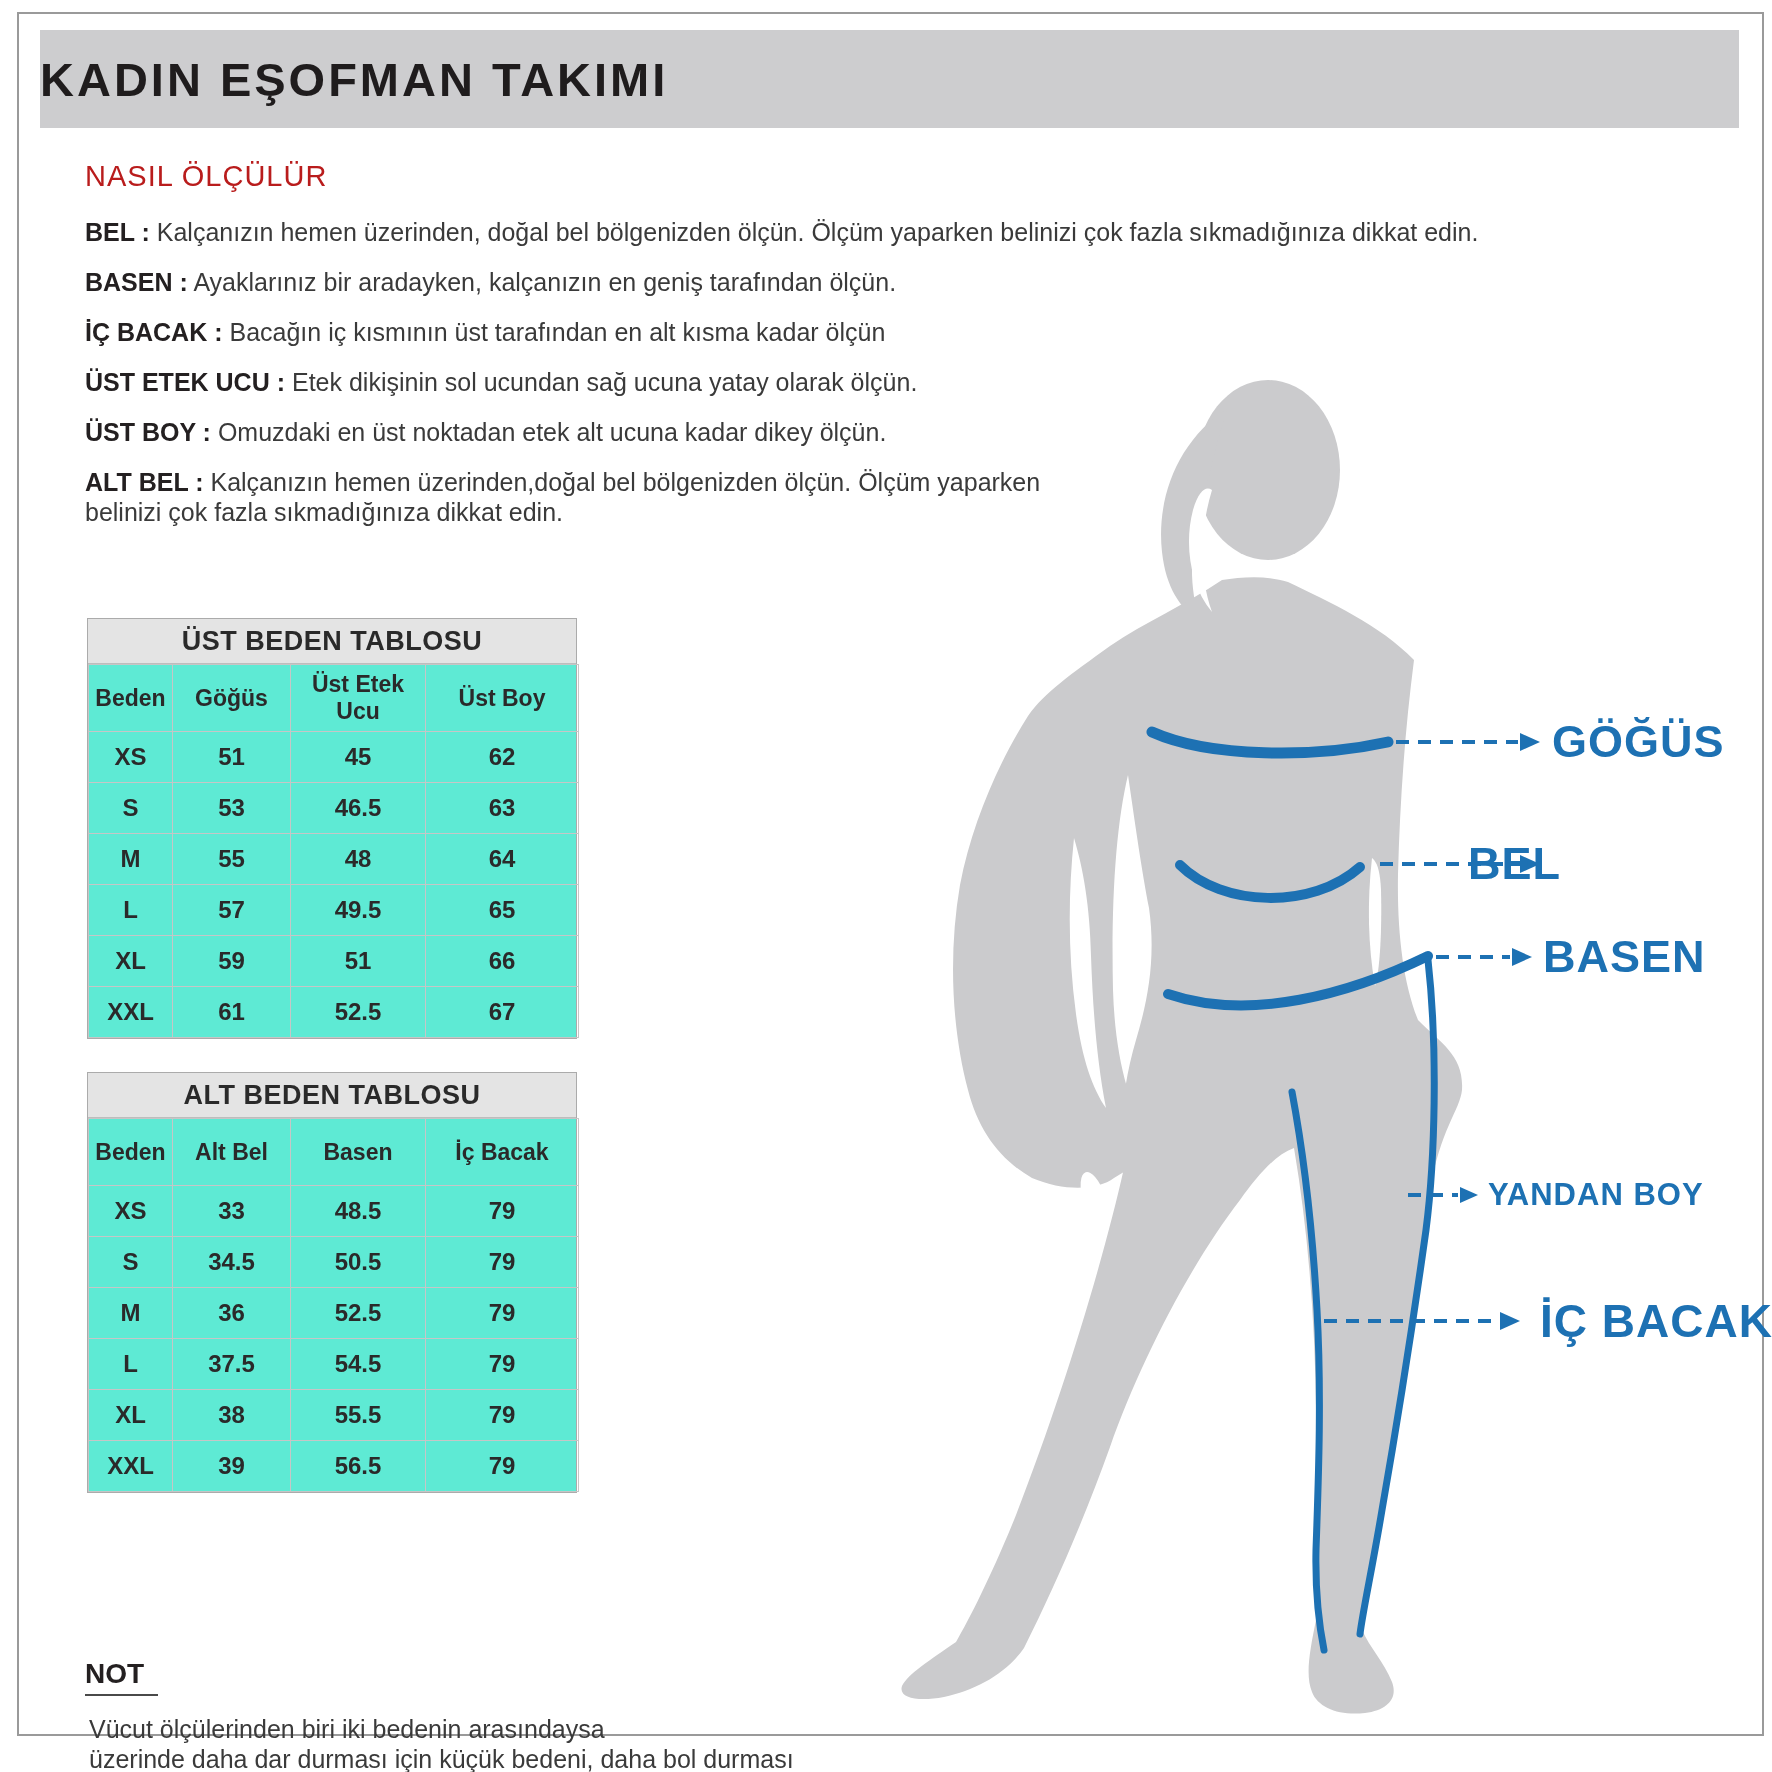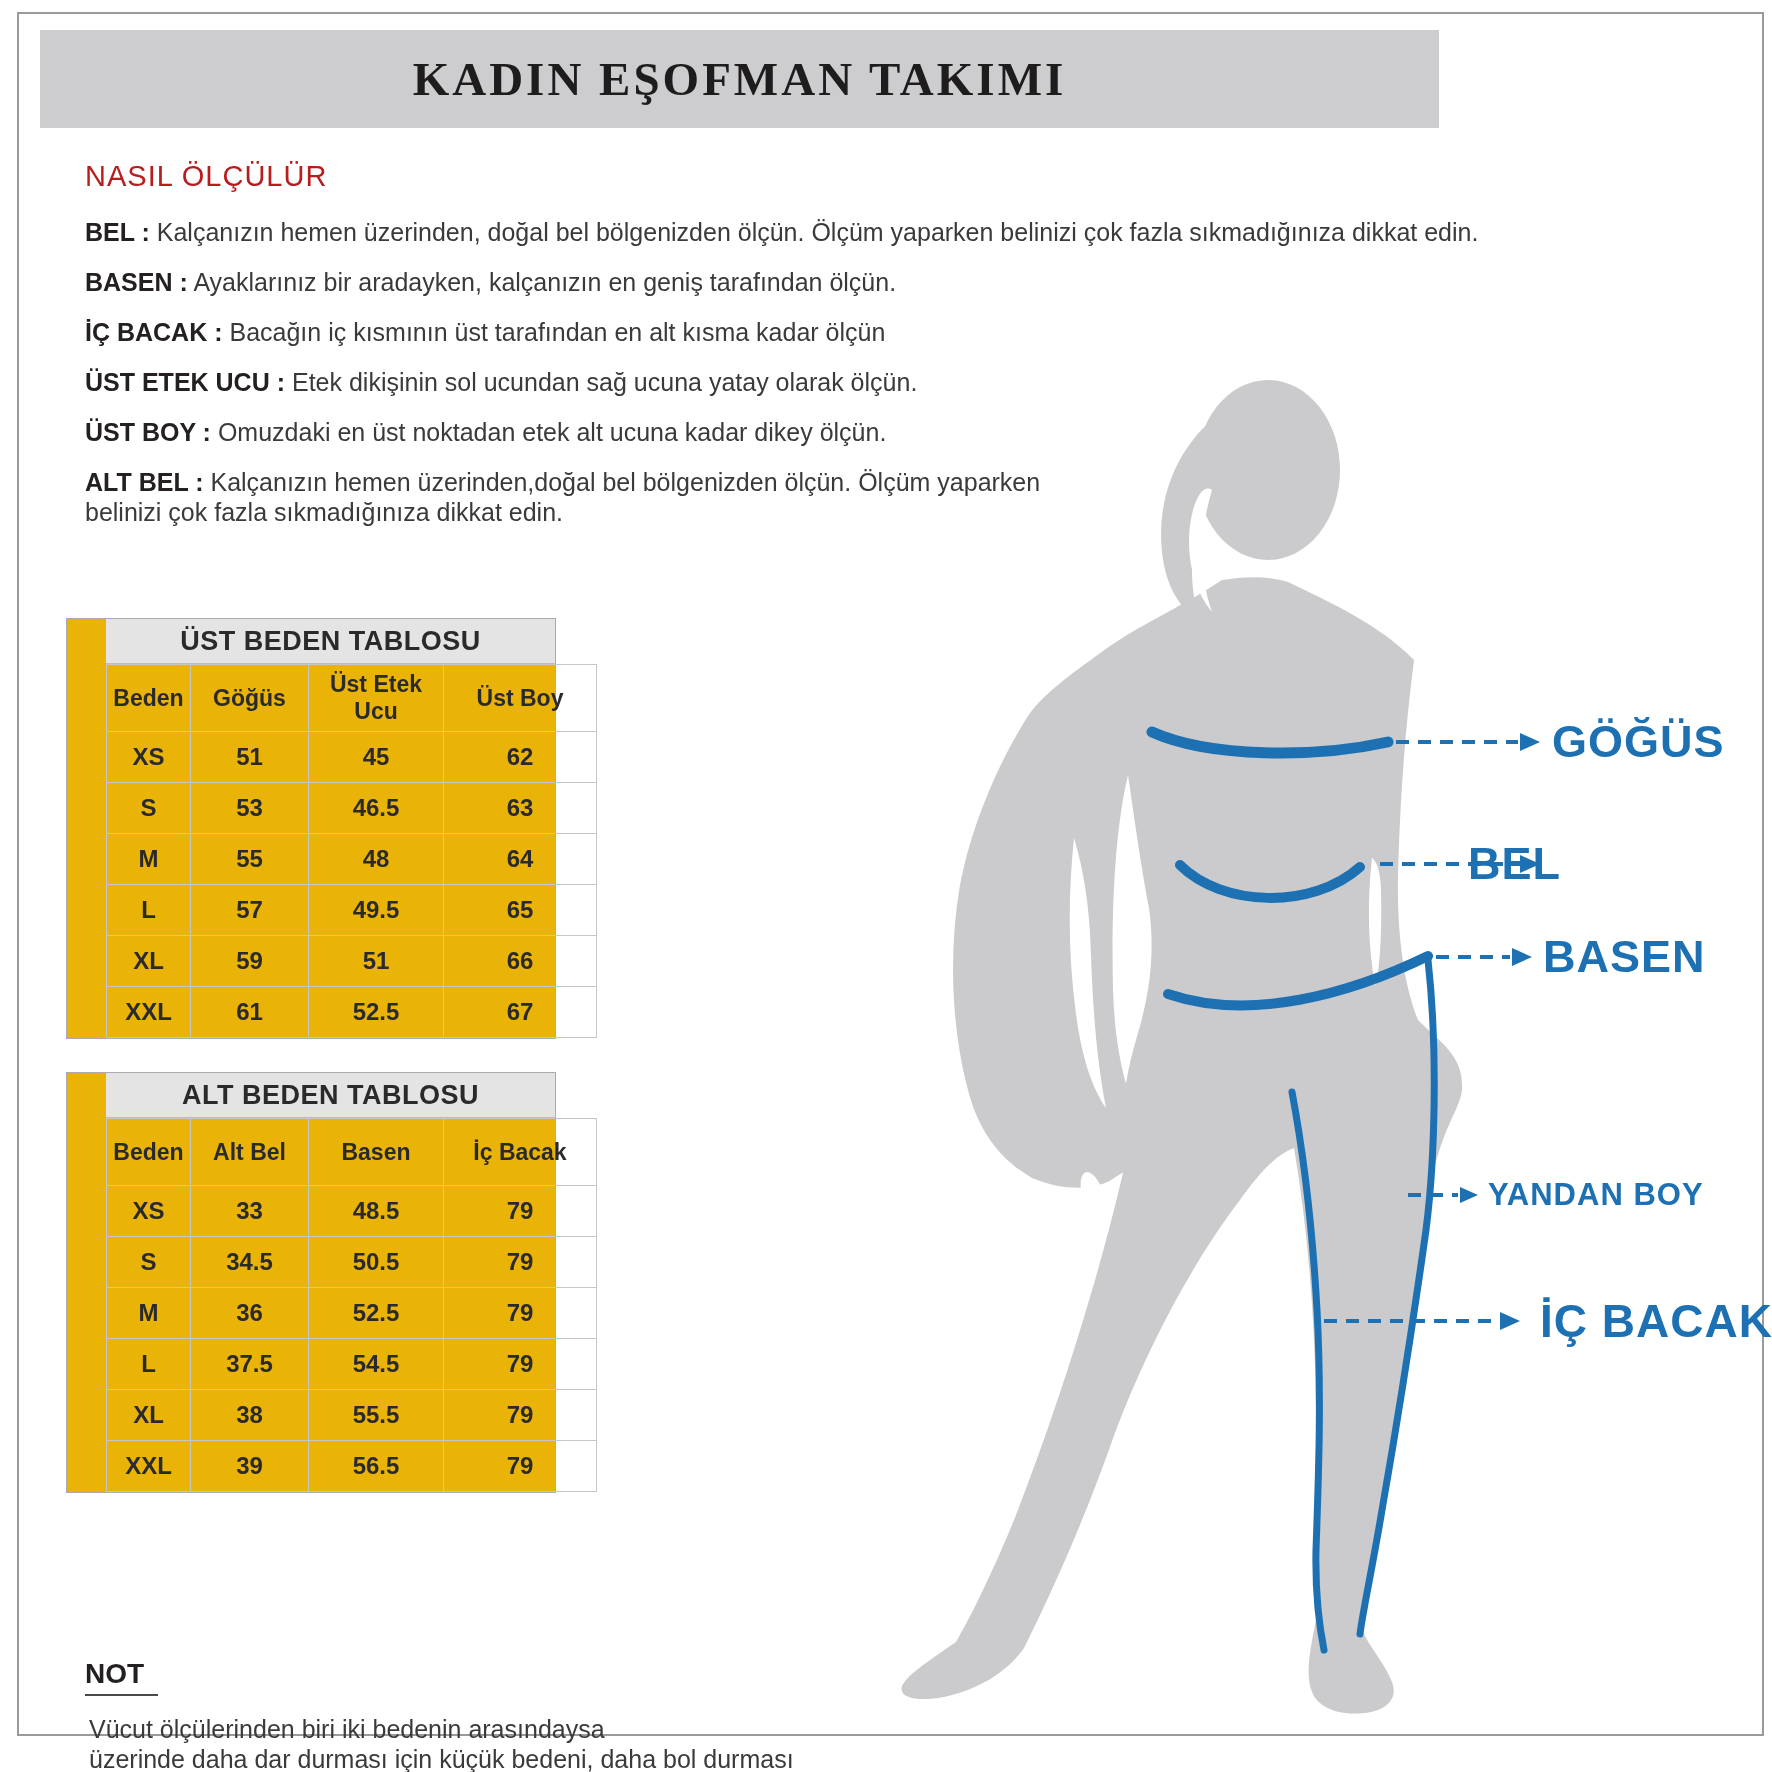--- a/index.html
+++ b/index.html
@@ -1,31 +1,31 @@
 <!DOCTYPE html>
 <html><head>
 <meta charset="utf-8">
 <style>
   html,body{margin:0;padding:0;background:#fff;}
   #canvas{position:relative;width:1772px;height:1772px;background:#ffffff;overflow:hidden;
           font-family:"Liberation Sans", sans-serif;color:#2b2b2b;}
   
   .frame{position:absolute;left:17px;top:12px;width:1747px;height:1724px;border:2px solid #9a9a9a;box-sizing:border-box;}
   
-  .title-bar{position:absolute;left:40px;top:30px;width:1399px;height:98px;background:#cdcdcf;
-             display:flex;align-items:center;justify-content:center;font-family:Liberation Serif, serif;}
+  .title-bar{position:absolute;left:40px;top:30px;width:1699px;height:98px;background:#cdcdcf;
+             display:flex;align-items:center;justify-content:flex-start;}
   .title-bar h1{margin:0;font-size:47px;font-weight:bold;color:#1f1c1d;letter-spacing:3px;}
   
   .howto{position:absolute;left:85px;top:160px;width:1650px;}
   .howto h2{margin:0 0 24px 0;font-size:29px;font-weight:normal;color:#b91c1c;letter-spacing:1px;}
   .measure-item{font-size:25px;line-height:30px;margin-bottom:20px;white-space:nowrap;color:#3a3a3a;}
   .measure-item .m-label{font-weight:bold;color:#242021;}
   .measure-item.wrap{white-space:normal;max-width:1010px;}
   
-  .size-table{position:absolute;left:66px;width:490px;border:1px solid #ababab;box-sizing:border-box;background:#eab308;padding-left:39px;}
+  .size-table{position:absolute;left:87px;width:490px;border:1px solid #ababab;box-sizing:border-box;background:#5eead4;}
   .size-table .t-title{height:44px;line-height:44px;text-align:center;background:#e4e4e4;
                        font-size:27px;font-weight:bold;color:#2a2a2a;letter-spacing:0.5px;border-bottom:1px solid #bdbdbd;}
   .size-table table{border-collapse:collapse;table-layout:fixed;width:100%;}
   .size-table col.c1{width:84px;} .size-table col.c2{width:118px;}
   .size-table col.c3{width:135px;} .size-table col.c4{width:153px;}
   .size-table th{height:66px;font-size:23px;}
   .size-table td{height:50px;font-size:24px;}
   .size-table th,.size-table td{border:1px solid #c6c6c6;text-align:center;vertical-align:middle;
                                 font-weight:bold;color:#2a2a2a;padding:0;}
   #upper-table{top:618px;} #lower-table{top:1072px;}

